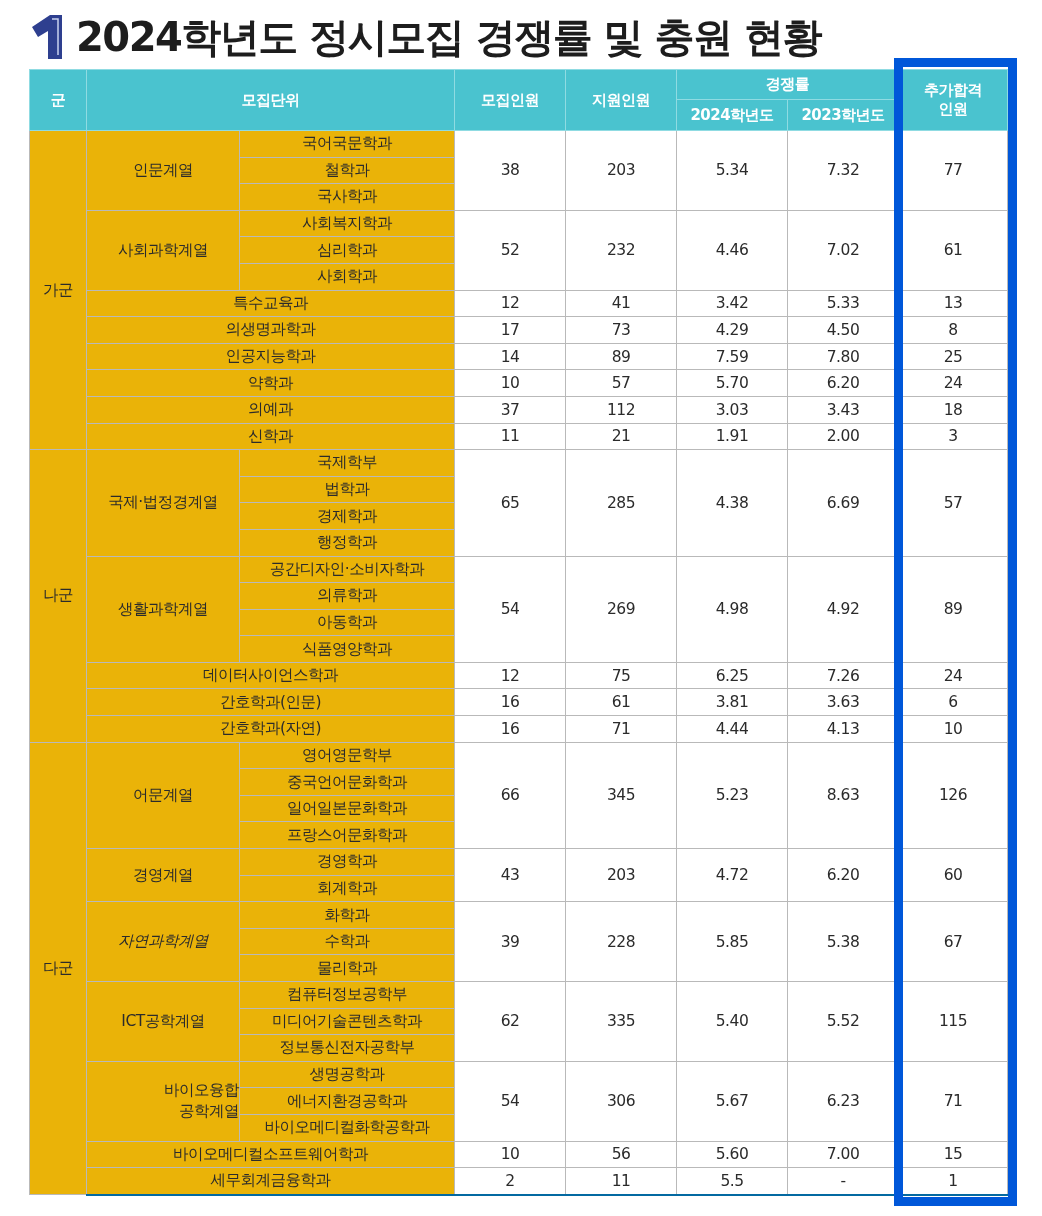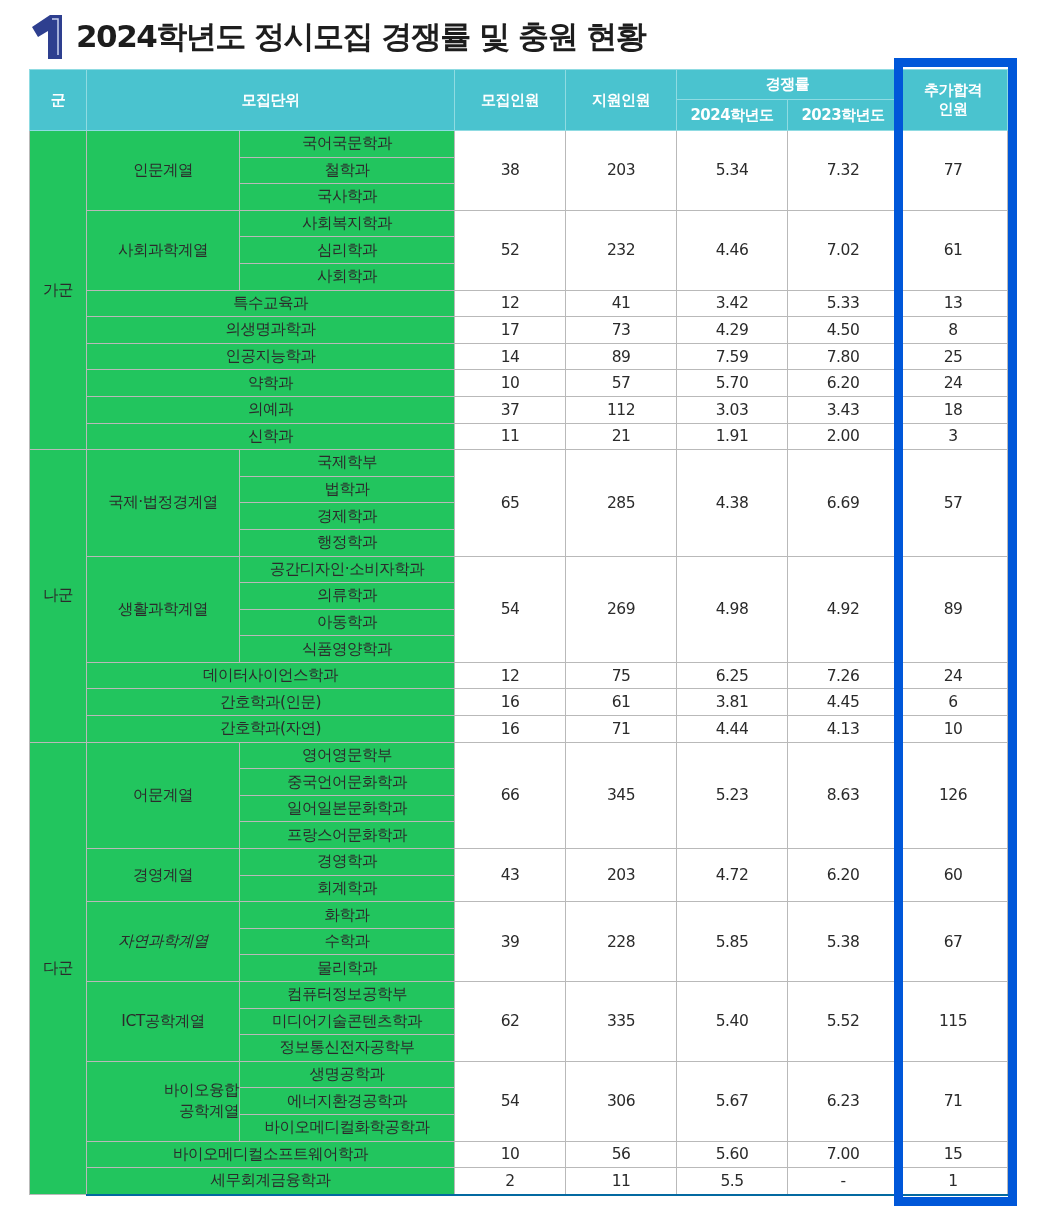--- a/index.html
+++ b/index.html
@@ -1,25 +1,25 @@
 <!DOCTYPE html>
 <html><head>
 <meta charset="utf-8">
 <style>
   html, body { margin:0; padding:0; background:#ffffff; }
   body { width:1042px; height:1216px; position:relative; overflow:hidden;
          font-family: "DejaVu Sans", "Liberation Sans", sans-serif; color:#2b2b2b; }
   .title-wrap { position:absolute; left:28px; top:10px; height:54px; display:flex; align-items:center; }
   .title-num { width:40px; height:48px; margin-right:8px; }
-  .title-text { font-size:31px; font-weight:bold; color:#1d1d1d; letter-spacing:-1.5px; }
+  .title-text { font-size:40px; font-weight:bold; color:#1d1d1d; letter-spacing:-1.5px; }
   table.main { position:absolute; left:29px; top:69px; border-collapse:collapse; table-layout:fixed; width:978px; }
   table.main th { background:#4AC3CF; color:#ffffff; font-weight:bold; font-size:15px;
                   border:1px solid #8fdbe2; text-align:center; padding:0; letter-spacing:-0.5px; }
   table.main td { font-size:15.5px; text-align:center; padding:0; border:1px solid #b9b9b9; height:25.6px; letter-spacing:-0.5px; }
-  td.gray { background:#22c55e; border-color:#c3c4c6;margin-top:21px; }
+  td.gray { background:#eab308; border-color:#c3c4c6;margin-top:21px; }
   td.white { background:#ffffff; }
   tr.last td { border-bottom:2px solid #0369a1; }
   .hl-box { position:absolute; left:894px; top:58px; width:105px; height:1130px;
             border:9px solid #0057d9; pointer-events:none; }
   .h1 { height:30px; } .h2 { height:31px; }
 </style>
 </head>
 <body>
 
 <div class="title-wrap">
@@ -181,21 +181,21 @@
         <td class="white" rowspan="1">75</td>
         <td class="white" rowspan="1">6.25</td>
         <td class="white" rowspan="1">7.26</td>
         <td class="white" rowspan="1">24</td>
       </tr>
       <tr>
         <td class="gray" colspan="2">간호학과(인문)</td>
         <td class="white" rowspan="1">16</td>
         <td class="white" rowspan="1">61</td>
         <td class="white" rowspan="1">3.81</td>
-        <td class="white" rowspan="1">4.45</td>
+        <td class="white" rowspan="1">3.63</td>
         <td class="white" rowspan="1">6</td>
       </tr>
       <tr>
         <td class="gray" colspan="2">간호학과(자연)</td>
         <td class="white" rowspan="1">16</td>
         <td class="white" rowspan="1">71</td>
         <td class="white" rowspan="1">4.44</td>
         <td class="white" rowspan="1">4.13</td>
         <td class="white" rowspan="1">10</td>
       </tr>

